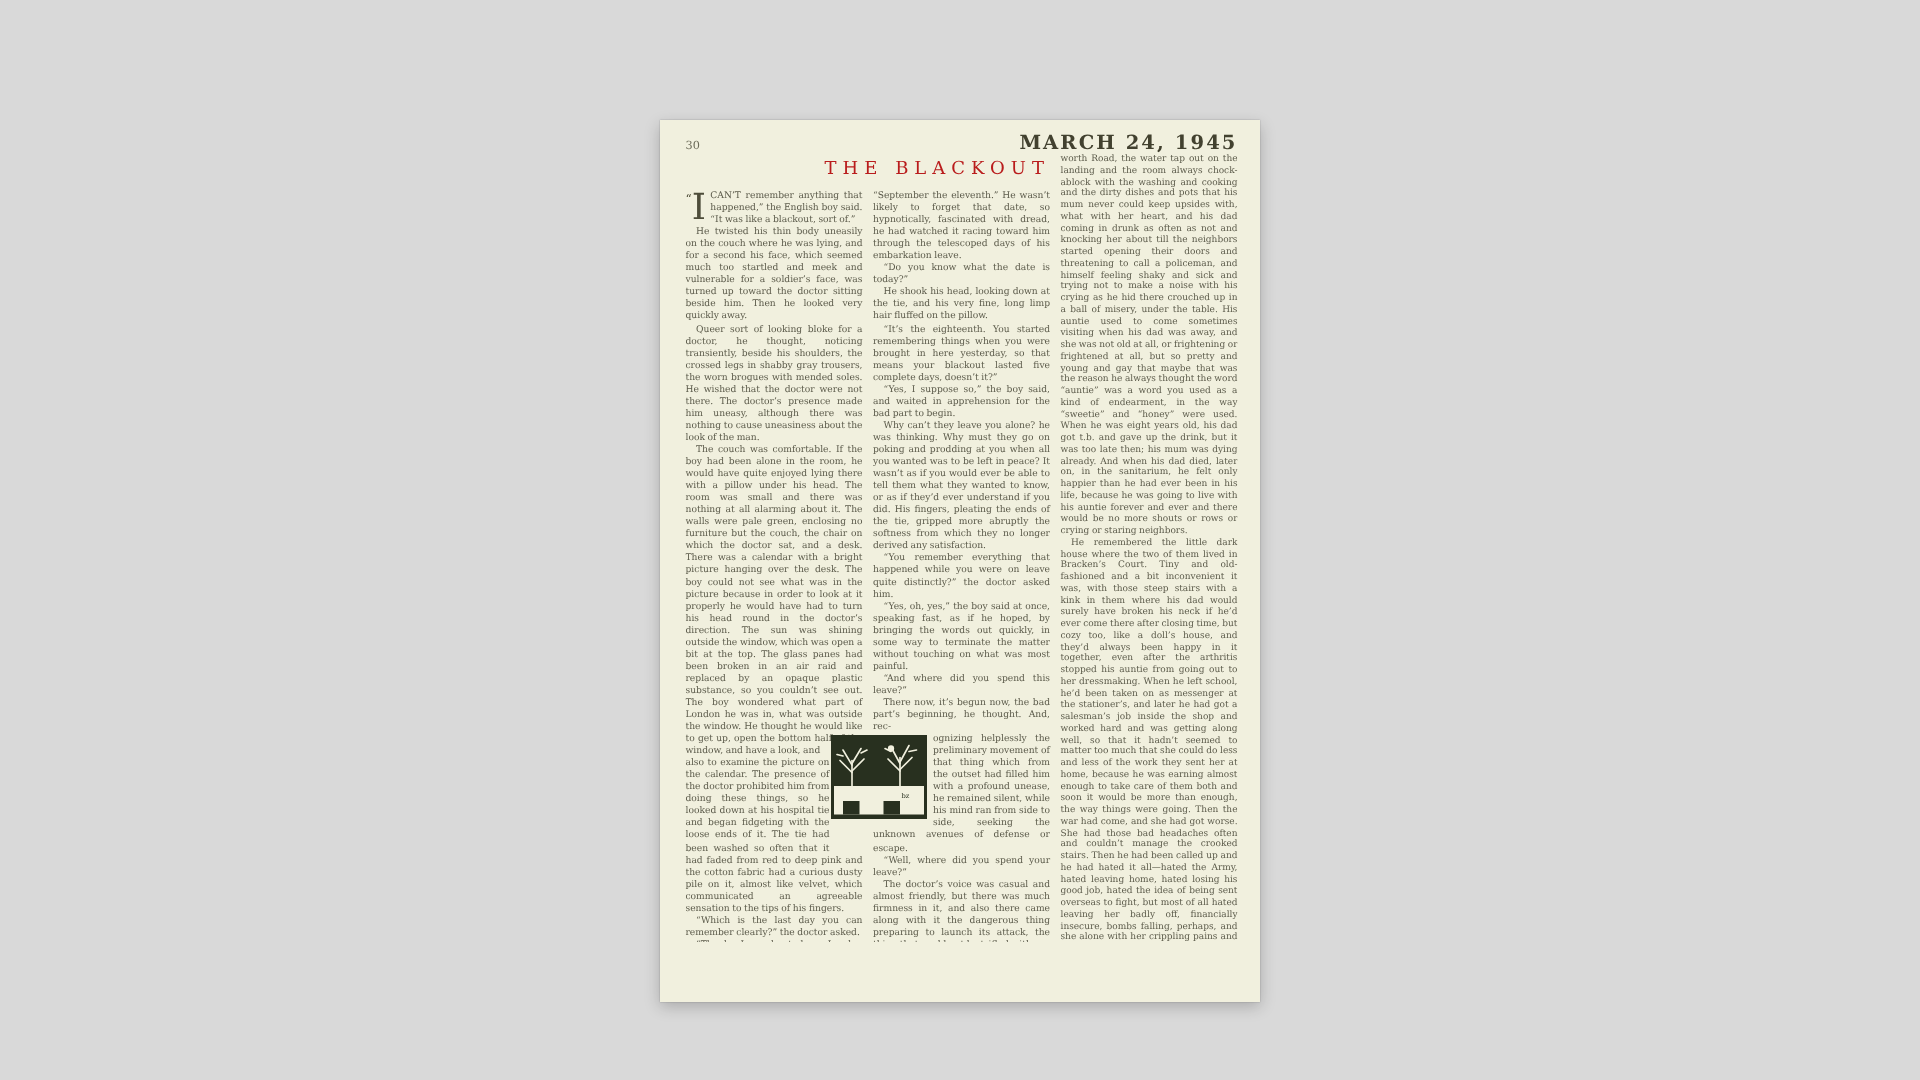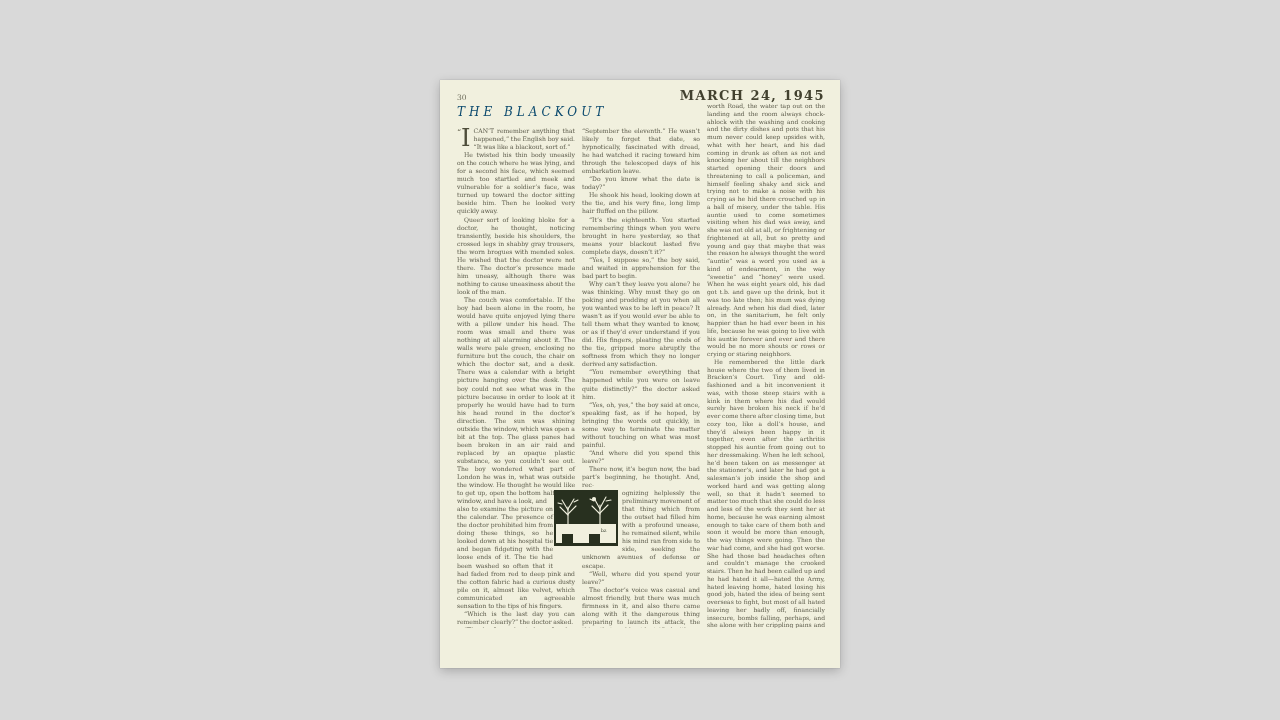--- a/index.html
+++ b/index.html
@@ -24,25 +24,24 @@
     height:13px;
   }
   .page-num{font-size:7.5px;color:#6b6a58;}
   .issue-date{
     font-size:13px;font-weight:bold;letter-spacing:1.4px;color:#42412f;
   }
   .content{display:flex;gap:7px;margin-top:1px;}
   .left-block{width:243px;}
   .article-title{
     margin:3px 0 8px 0;
-    text-align:left;
+    text-align:right;
     font-size:12px;font-weight:normal;
     letter-spacing:4px;
-    color:#0c4a6e;
-    font-style:italic;
+    color:#b91c1c;
   }
   .cols2{display:flex;gap:7px;}
   .col{
     width:118px;
     font-size:6.1px;line-height:8.05px;
     text-align:justify;
     color:#5c5b4b;
     word-spacing:-0.2px;
   }
   .col3{font-size:6px;line-height:7.75px;}

